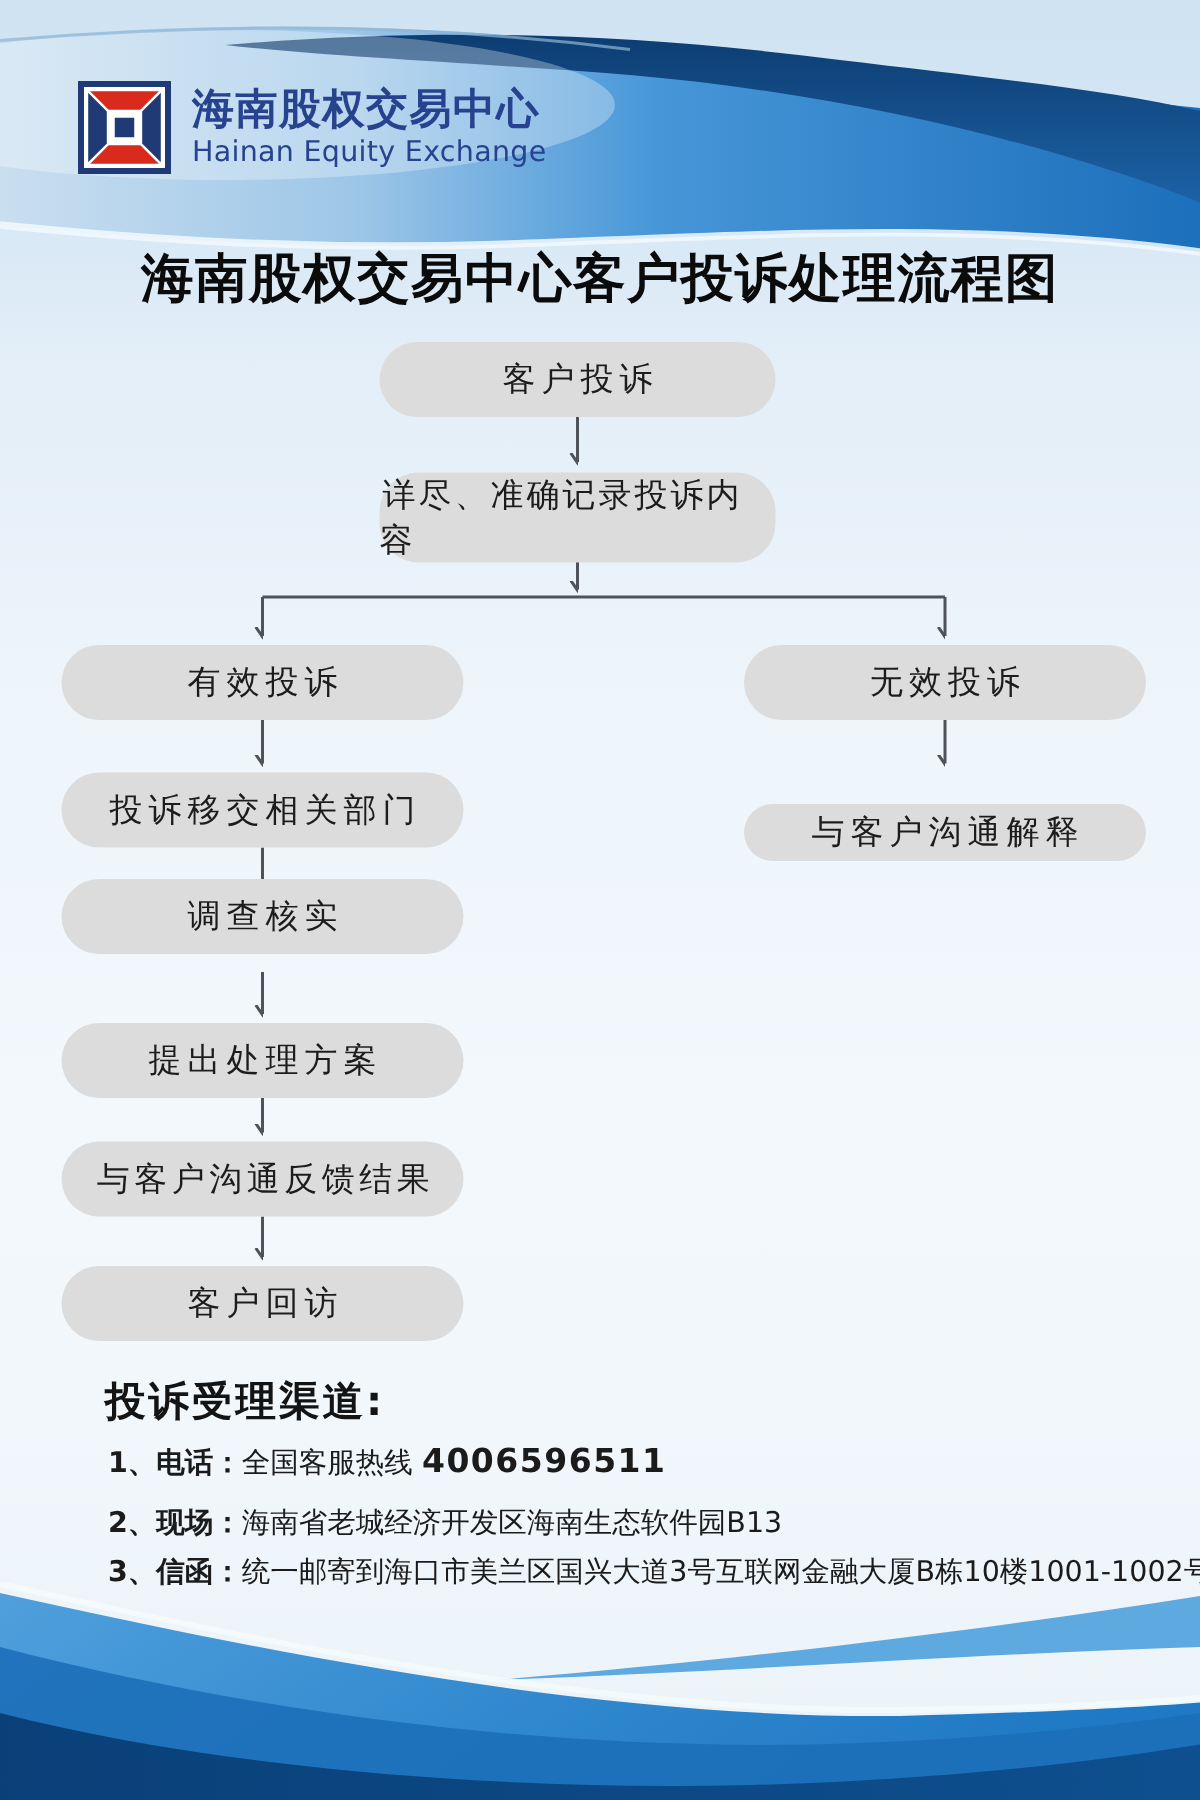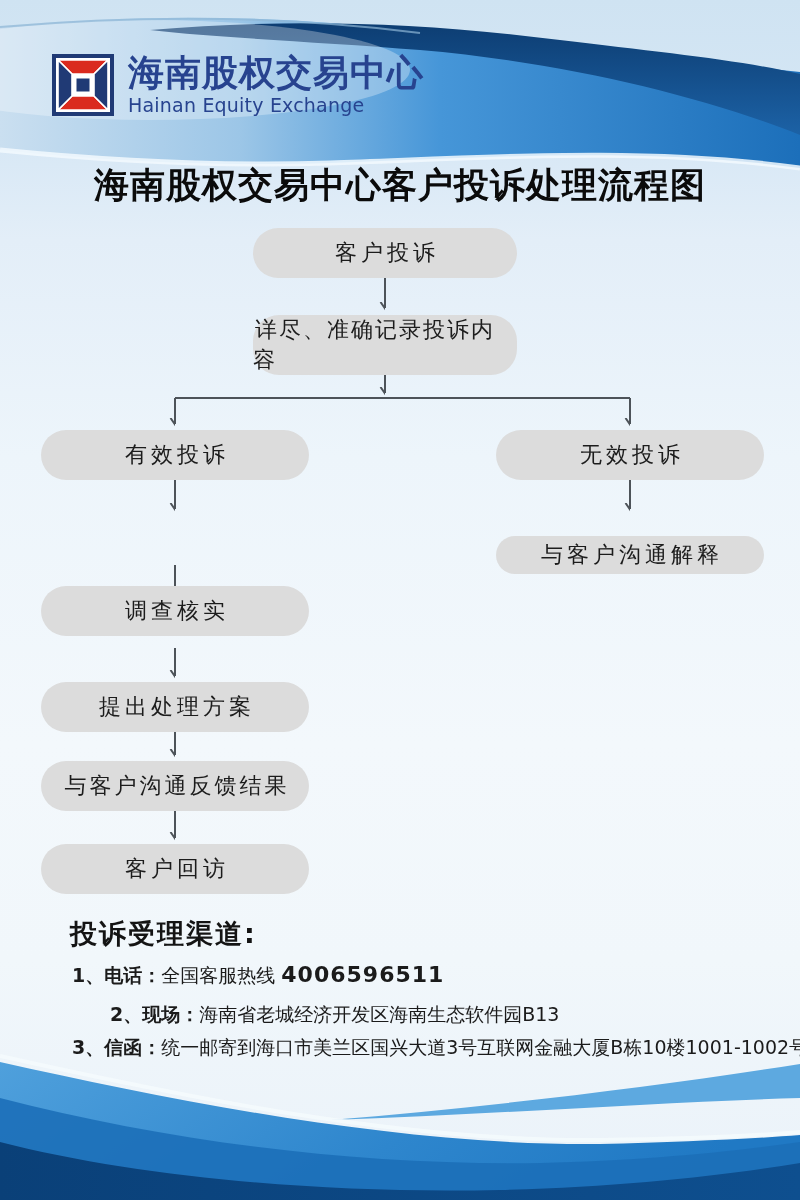--- a/index.html
+++ b/index.html
@@ -6,21 +6,21 @@
   .page{
     position:relative;width:800px;height:1200px;overflow:hidden;
     background:linear-gradient(180deg,#cfe3f2 0%,#d6e7f5 11%,#e3eef8 20%,#edf5fb 38%,#f3f8fc 62%,#f1f7fb 80%,#eaf2f9 100%);
     font-family:"DejaVu Sans","Liberation Sans",sans-serif;
   }
   svg{display:block;}
   .hdr-svg{position:absolute;top:0;left:0;}
   .logo-wrap{position:absolute;left:52px;top:54px;display:flex;align-items:center;}
   .logo-mark{width:62px;height:62px;}
   .logo-text{margin-left:14px;color:#27438f;}
-  .logo-zh{font-size:36px;font-weight:700;letter-spacing:1px;line-height:1.05;}
+  .logo-zh{font-size:28px;font-weight:700;letter-spacing:1px;line-height:1.05;}
   .logo-en{font-size:19px;font-weight:400;letter-spacing:.2px;margin-top:2px;}
   .poster-title{
     position:absolute;top:162px;left:0;width:800px;text-align:center;
     font-family:"DejaVu Serif","Liberation Serif",serif;
     font-size:35px;font-weight:700;color:#0b0b0b;letter-spacing:1px;
   }
   .flow{position:absolute;top:0;left:0;width:800px;height:1200px;}
   .node{
     position:absolute;display:flex;align-items:center;justify-content:center;
     background:#dcdcdc;border-radius:26px;
@@ -38,21 +38,21 @@
   .n9 {left:41px; top:761px;width:268px;height:50px;letter-spacing:3px;}
   .n10{left:41px; top:844px;width:268px;height:50px;}
   .conn-svg{position:absolute;top:0;left:0;pointer-events:none;}
   .channels{position:absolute;left:70px;top:0;width:700px;color:#1b1b1b;}
   .ch-heading{position:absolute;left:0;top:916px;font-size:27px;font-weight:700;letter-spacing:2px;color:#141414;white-space:nowrap;}
   .ch-row{position:absolute;left:2px;font-size:19px;white-space:nowrap;}
   .ch-row .no{font-weight:700;}
   .ch-row .lbl{font-weight:700;}
   .ch-row .big{font-size:22px;font-weight:700;letter-spacing:1px;}
   .r1{top:962px;}
-  .r2{top:1002px;margin-left:38px;}
+  .r2{top:1002px;}
   .r3{top:1035px;}
   .wave-svg{position:absolute;left:0;top:1040px;}
 </style>
 </head>
 <body>
 
 <div class="page">
 
   <svg class="hdr-svg" width="800" height="200" viewBox="0 0 800 200">
     <defs>
@@ -110,20 +110,21 @@
       <line x1="175" y1="732" x2="175" y2="755" marker-end="url(#chev)"></line>
       <line x1="175" y1="811" x2="175" y2="838" marker-end="url(#chev)"></line>
     </g>
   </svg>
 
   <div class="flow">
     <div class="node n1">客户投诉</div>
     <div class="node n2">详尽、准确记录投诉内容</div>
     <div class="node n3">有效投诉</div>
     <div class="node n4">无效投诉</div>
+    <div class="node n5">投诉移交相关部门</div>
     <div class="node n6">与客户沟通解释</div>
     <div class="node n7">调查核实</div>
     <div class="node n9">与客户沟通反馈结果</div>
     <div class="node n8">提出处理方案</div>
     <div class="node n10">客户回访</div>
   </div>
 
   <div class="channels">
     <div class="ch-heading">投诉受理渠道:</div>
     <div class="ch-row r1">

